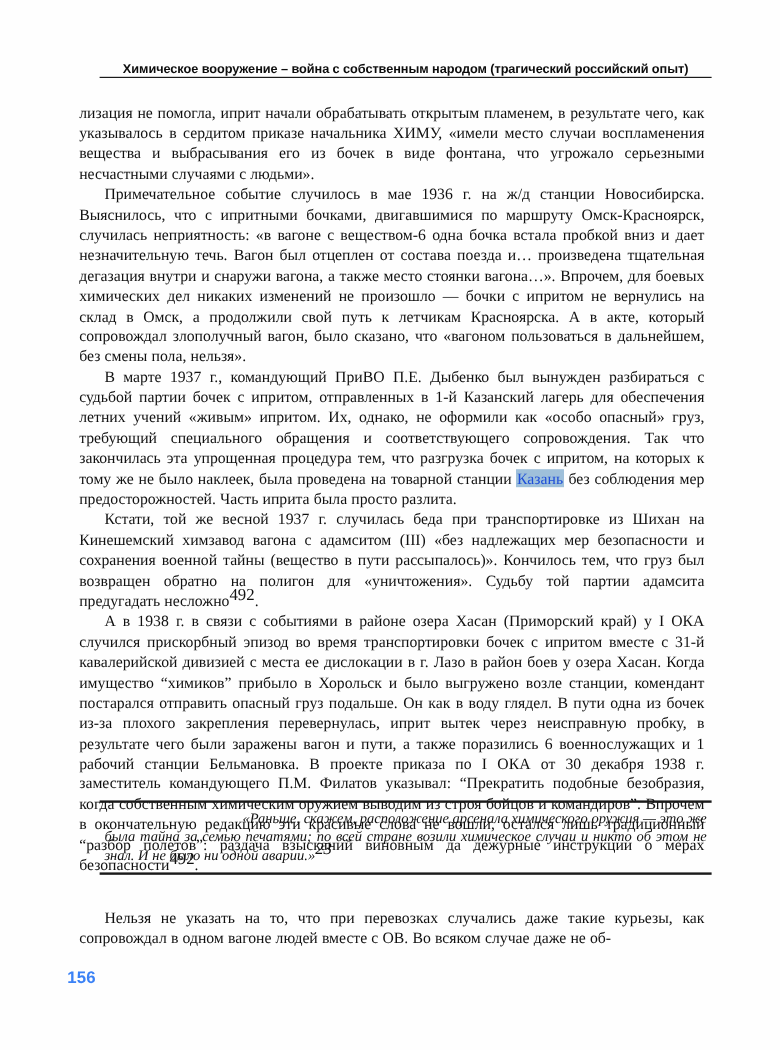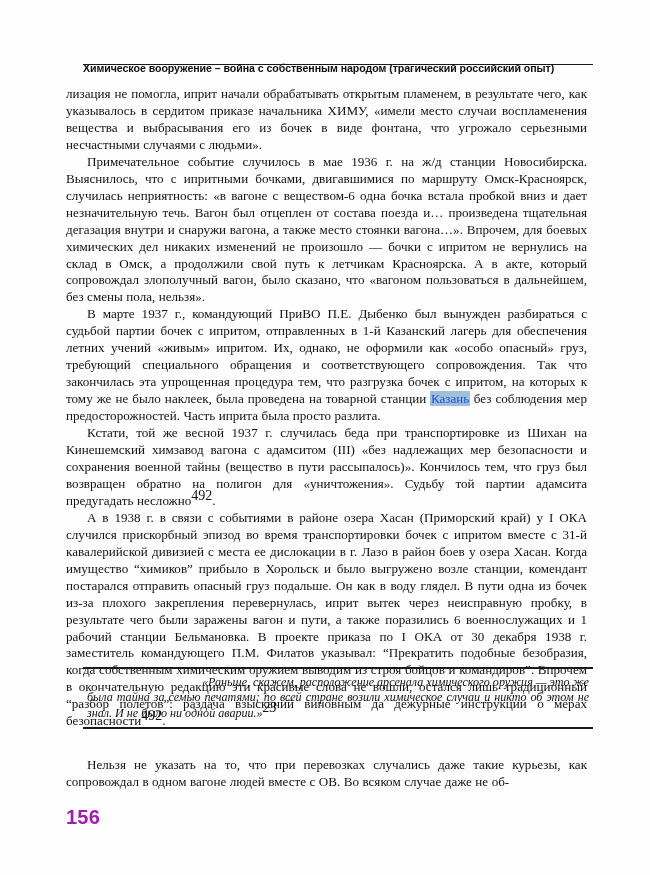--- a/index.html
+++ b/index.html
@@ -24,22 +24,23 @@
     top: 0;
     width: 650px;
     height: 875px;
     background: #fefefe;
   }
 
   
   .running-header {
     position: absolute;
     left: 83px;
-    top: 62px;
+    top: 52px;
     width: 510px;
+    text-align: center;
   }
   .running-header .rh-text {
     display: block;
     font-family: "Liberation Sans", "DejaVu Sans", sans-serif;
     font-weight: bold;
     font-size: 10.6px;
     letter-spacing: -0.05px;
     color: #0d0d0d;
     white-space: nowrap;
     line-height: 13px;
@@ -136,26 +137,26 @@
   .tail-text {
     position: absolute;
     left: 66px;
     top: 757px;
     width: 521px;
   }
 
   
   .folio {
     position: absolute;
-    left: 66px;
+    left: 56px;
     top: 806px;
     font-family: "Liberation Sans", "DejaVu Sans", sans-serif;
     font-weight: bold;
-    font-size: 20px;
-    color: #a21caf;
+    font-size: 14px;
+    color: #3b82f6;
     letter-spacing: 0.2px;
   }
 </style>
 </head>
 <body>
 
 <div class="page">
 
   <div class="running-header">
     <span class="rh-text">Химическое вооружение – война с собственным народом (трагический российский опыт)</span>

